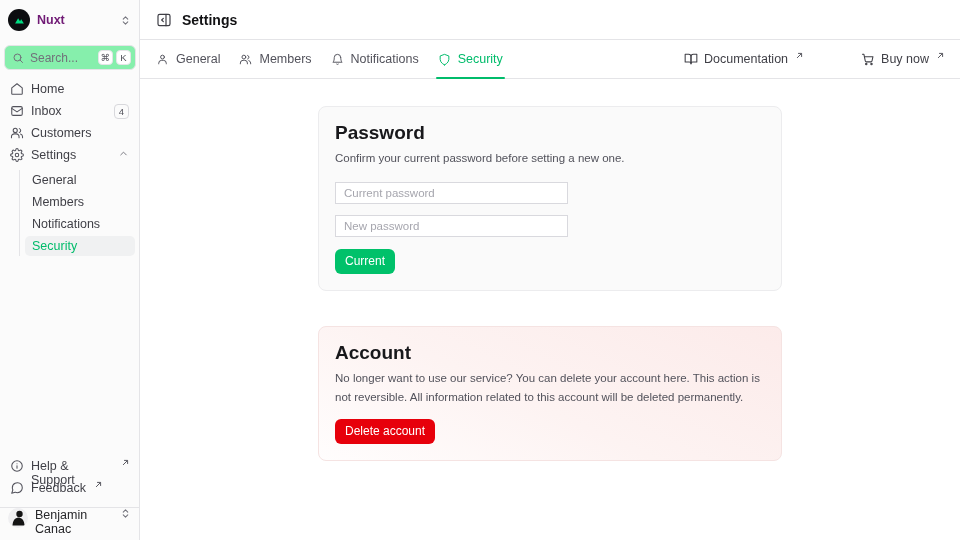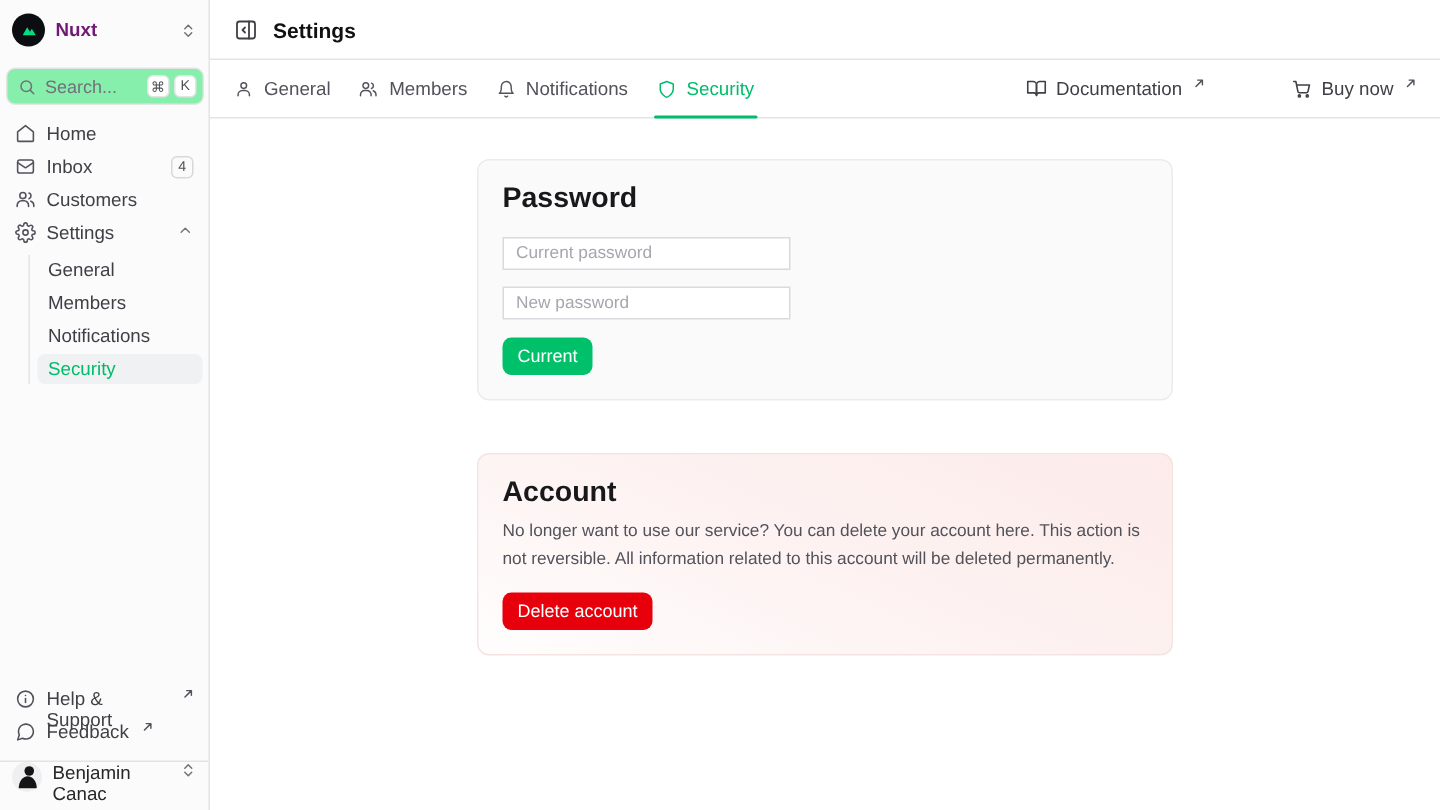--- a/index.html
+++ b/index.html
@@ -66,21 +66,21 @@
 
   .content { flex:1; padding-top:27px; display:flex; flex-direction:column;
     align-items:center; gap:35px; overflow:auto; }
   .card { width:464px; border-radius:8px; padding:15px 16px 16px; }
   .card.neutral { background:#fafafa; border:1px solid #ececee; }
   .card.danger { background:linear-gradient(205deg, #fcebea 0%, #fdf3f2 55%, #fffdfd 100%);
     border:1px solid #f5e3e2; }
   .card-title { font-size:19px; font-weight:700; color:#18181b; margin-bottom:5px; }
   .card-desc { font-size:11.5px; color:#52525b; line-height:1.65; }
 
-  .field { display:block; width:192px; height:22px; margin-top:11px; padding:0 8px;
+  .field { display:block; width:233px; height:22px; margin-top:11px; padding:0 8px;
     border:1px solid #d9d9de; border-radius:0; background:#fff; font-size:11.5px;
     font-family:"Liberation Sans", sans-serif; color:#27272a; outline:none; }
   .field::placeholder { color:#a6a6ae; }
   .field:first-of-type { margin-top:14px; }
 
   .btn { display:inline-block; margin-top:12px; border:none; border-radius:6px;
     padding:5px 10px 6px; font-size:12px; font-weight:500; color:#fff; cursor:pointer;
     font-family:"Liberation Sans", sans-serif; }
   .btn.primary { background:#00c16a; }
   .btn.danger { background:#e7000b; }
@@ -314,20 +314,21 @@
             </svg>
           </span>
         </div>
       </div>
     </div>
 
     <div class="content">
 
       <section class="card neutral">
         <div class="card-title">Password</div>
+        <div class="card-desc">Confirm your current password before setting a new one.</div>
         <input class="field" type="password" placeholder="Current password" style="">
         <input class="field" type="password" placeholder="New password" style="">
         <button class="btn primary">Current</button>
       </section>
 
       <section class="card danger">
         <div class="card-title">Account</div>
         <div class="card-desc">No longer want to use our service? You can delete your account here. This action is not reversible. All information related to this account will be deleted permanently.</div>
         <button class="btn danger">Delete account</button>
       </section>

